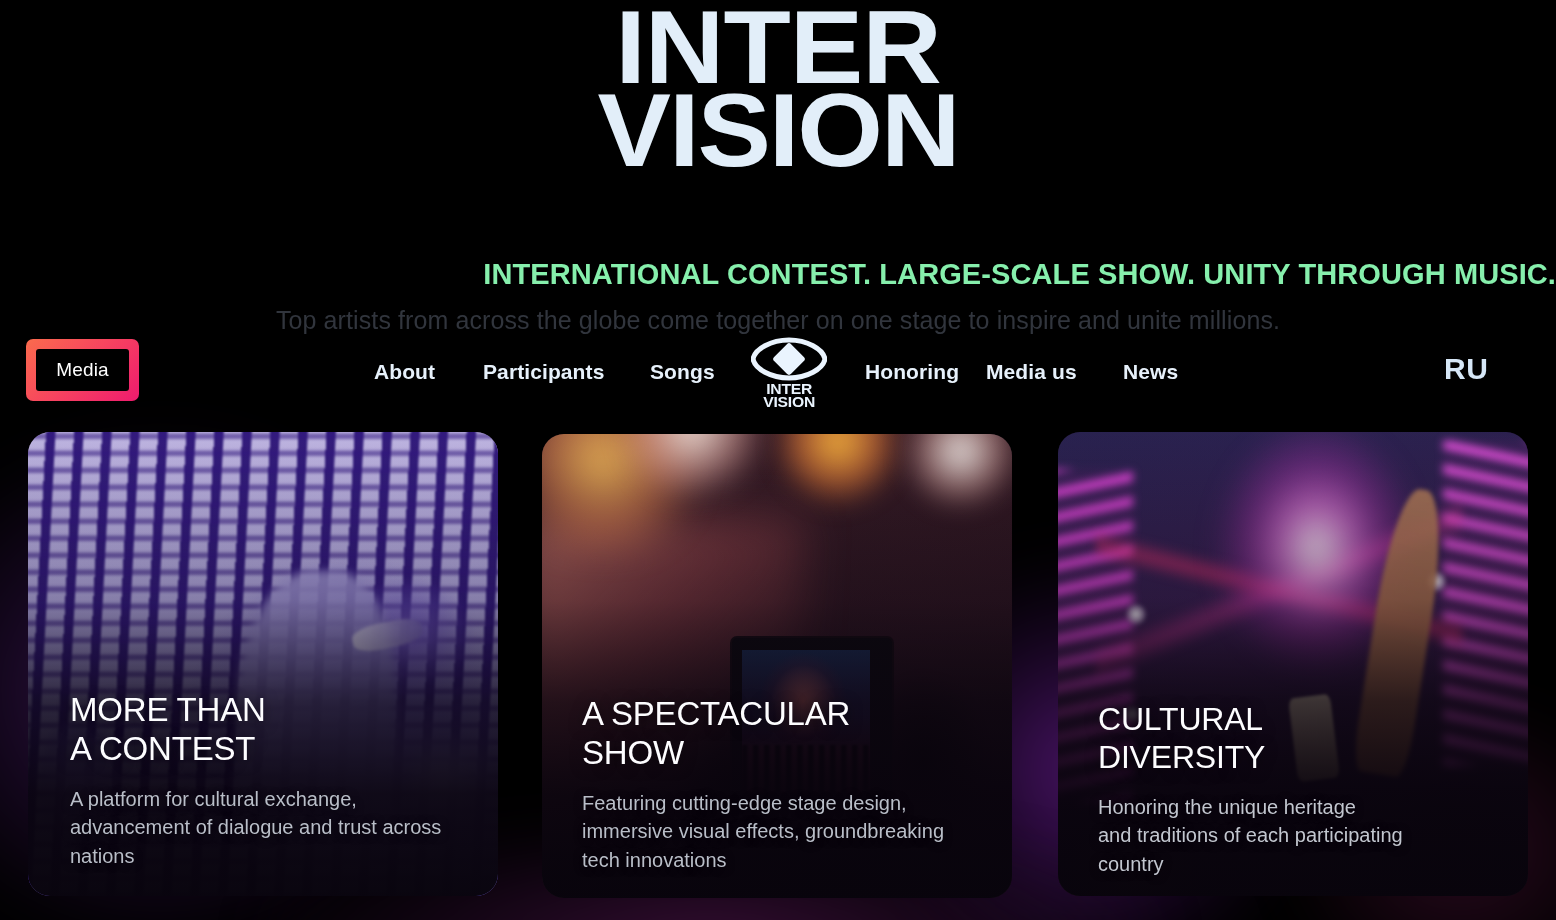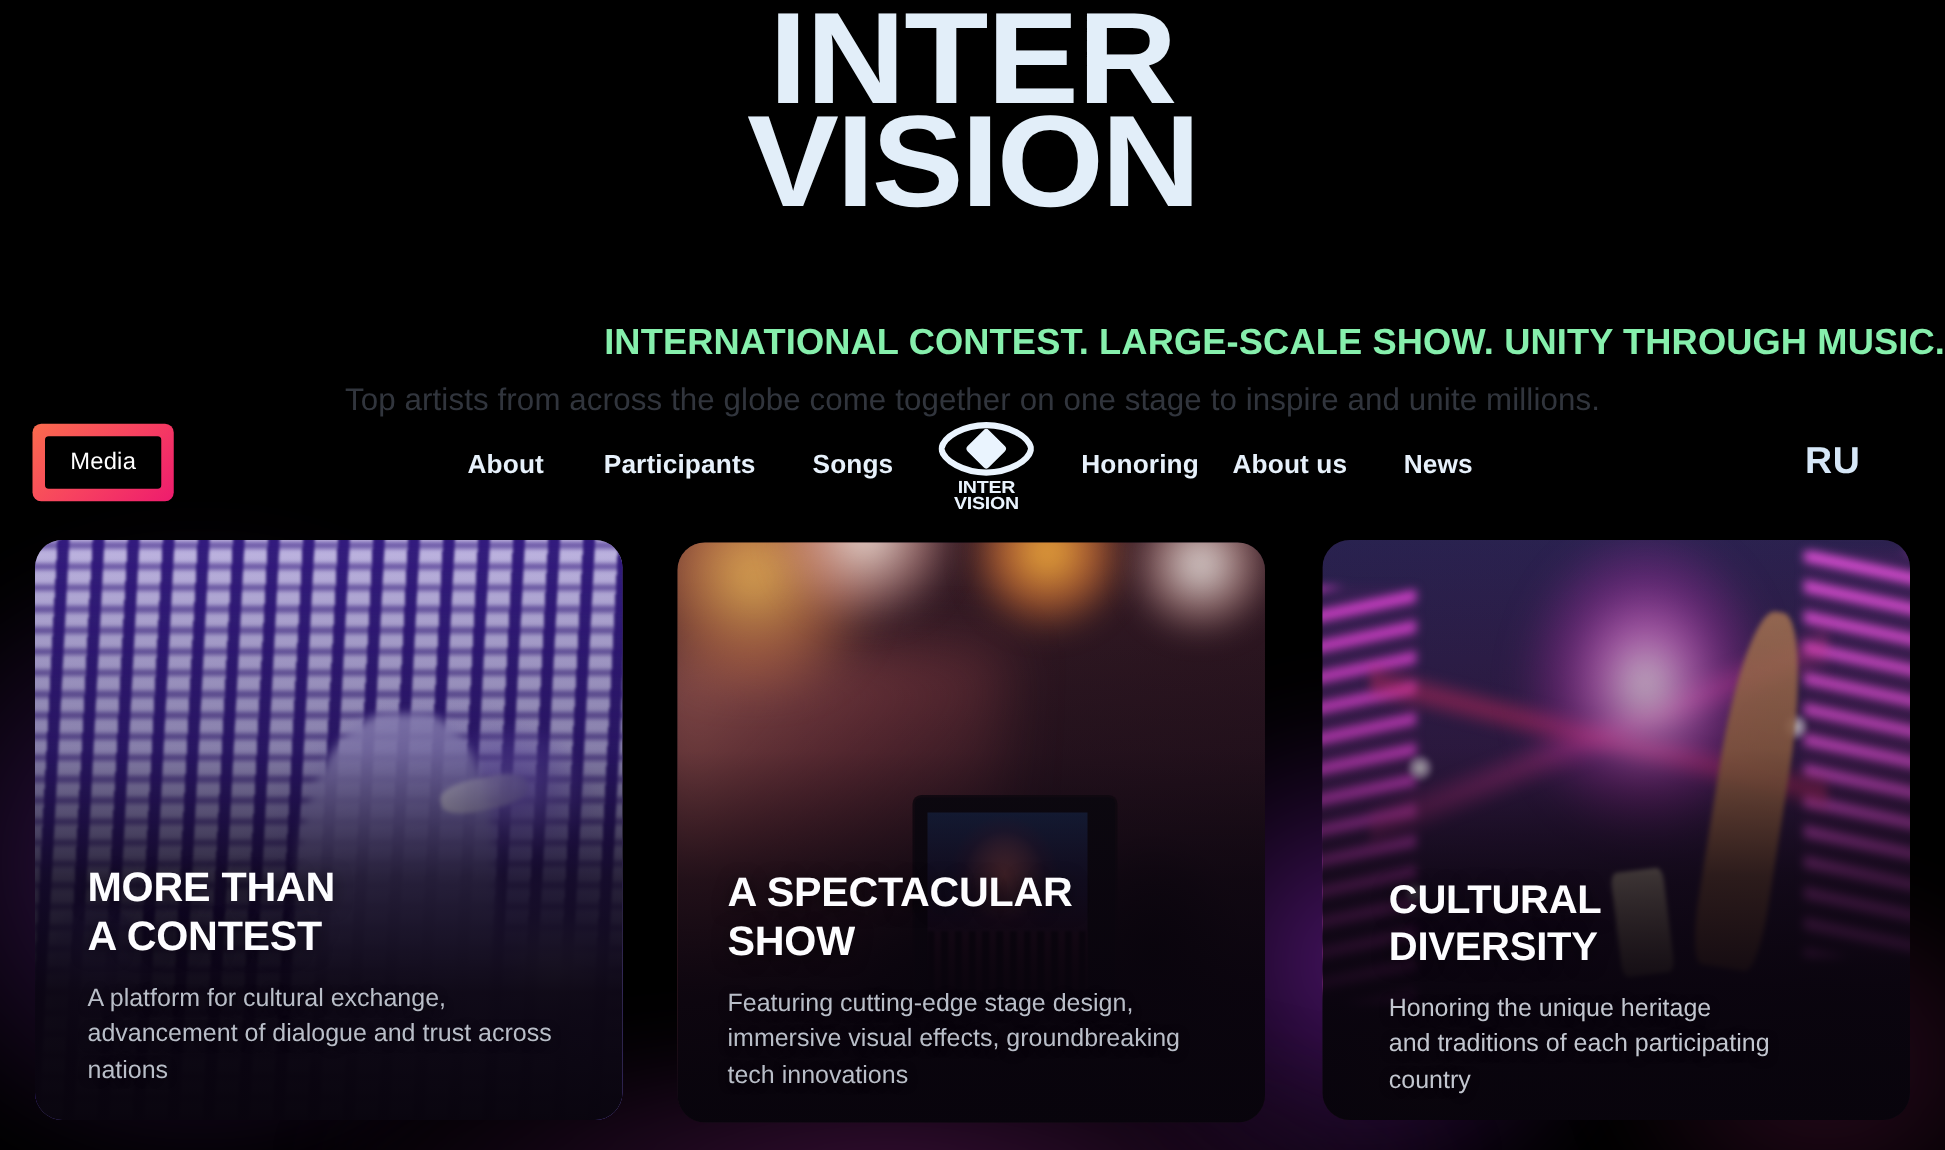--- a/index.html
+++ b/index.html
@@ -304,33 +304,33 @@
       rgba(8,4,12,0.04) 0%,
       rgba(10,5,14,0.28) 36%,
       rgba(10,5,14,0.76) 58%,
       rgba(9,4,13,0.94) 78%,
       rgba(8,4,12,0.98) 100%);
   }
   .card-body {
     position:absolute; left:42px; right:30px; bottom:26px;
   }
   .card-title {
-    color:#fdfdff; font-weight:700; font-size:33px; line-height:1.18;
+    color:#fdfdff; font-weight:400; font-size:33px; line-height:1.18;
     letter-spacing:-0.2px; text-transform:uppercase;
     text-shadow:0 2px 14px rgba(0,0,0,0.55);
     margin-bottom:16px;
   }
   .card-title span { display:block; }
   .card-desc {
     color:#b9bec8; font-size:20px; font-weight:400; line-height:1.42;
     text-shadow:0 1px 8px rgba(0,0,0,0.5);
   }
   .card-desc span { display:block; }
   .card-2 .card-body { left:40px; bottom:24px; }
-  .card-3 .card-body { left:53px; bottom:18px; }
+  .card-3 .card-body { left:40px; bottom:18px; }
   .card-3 .card-title { font-size:32px; }
   .card-3 .card-desc { color:#c2c6cf; }
 </style>
 </head>
 <body>
 
 <div class="page">
 
   <div class="bg-glow-left"></div>
   <div class="bg-glow-mid"></div>
@@ -349,21 +349,21 @@
 
   <div class="nav-media-wrap">
     <div class="nav-media">Media</div>
   </div>
 
   <div class="nav-links">
     <div class="nav-link nl-about">About</div>
     <div class="nav-link nl-participants">Participants</div>
     <div class="nav-link nl-songs">Songs</div>
     <div class="nav-link nl-history">Honoring</div>
-    <div class="nav-link nl-follow">About us</div>
+    <div class="nav-link nl-follow">Media us</div>
     <div class="nav-link nl-news">News</div>
   </div>
 
   <div class="nav-logo">
     <span>
       <svg width="76" height="44" viewBox="0 0 76 44" aria-hidden="true">
         <path d="M38 3 C56 3 72 12 74 22 C72 32 56 41 38 41 C20 41 4 32 2 22 C4 12 20 3 38 3 Z" fill="none" stroke="#eaf4fe" stroke-width="5"></path>
         <rect x="26" y="10" width="24" height="24" rx="3" fill="#eaf4fe" transform="rotate(45 38 22)"></rect>
       </svg>
     </span>

